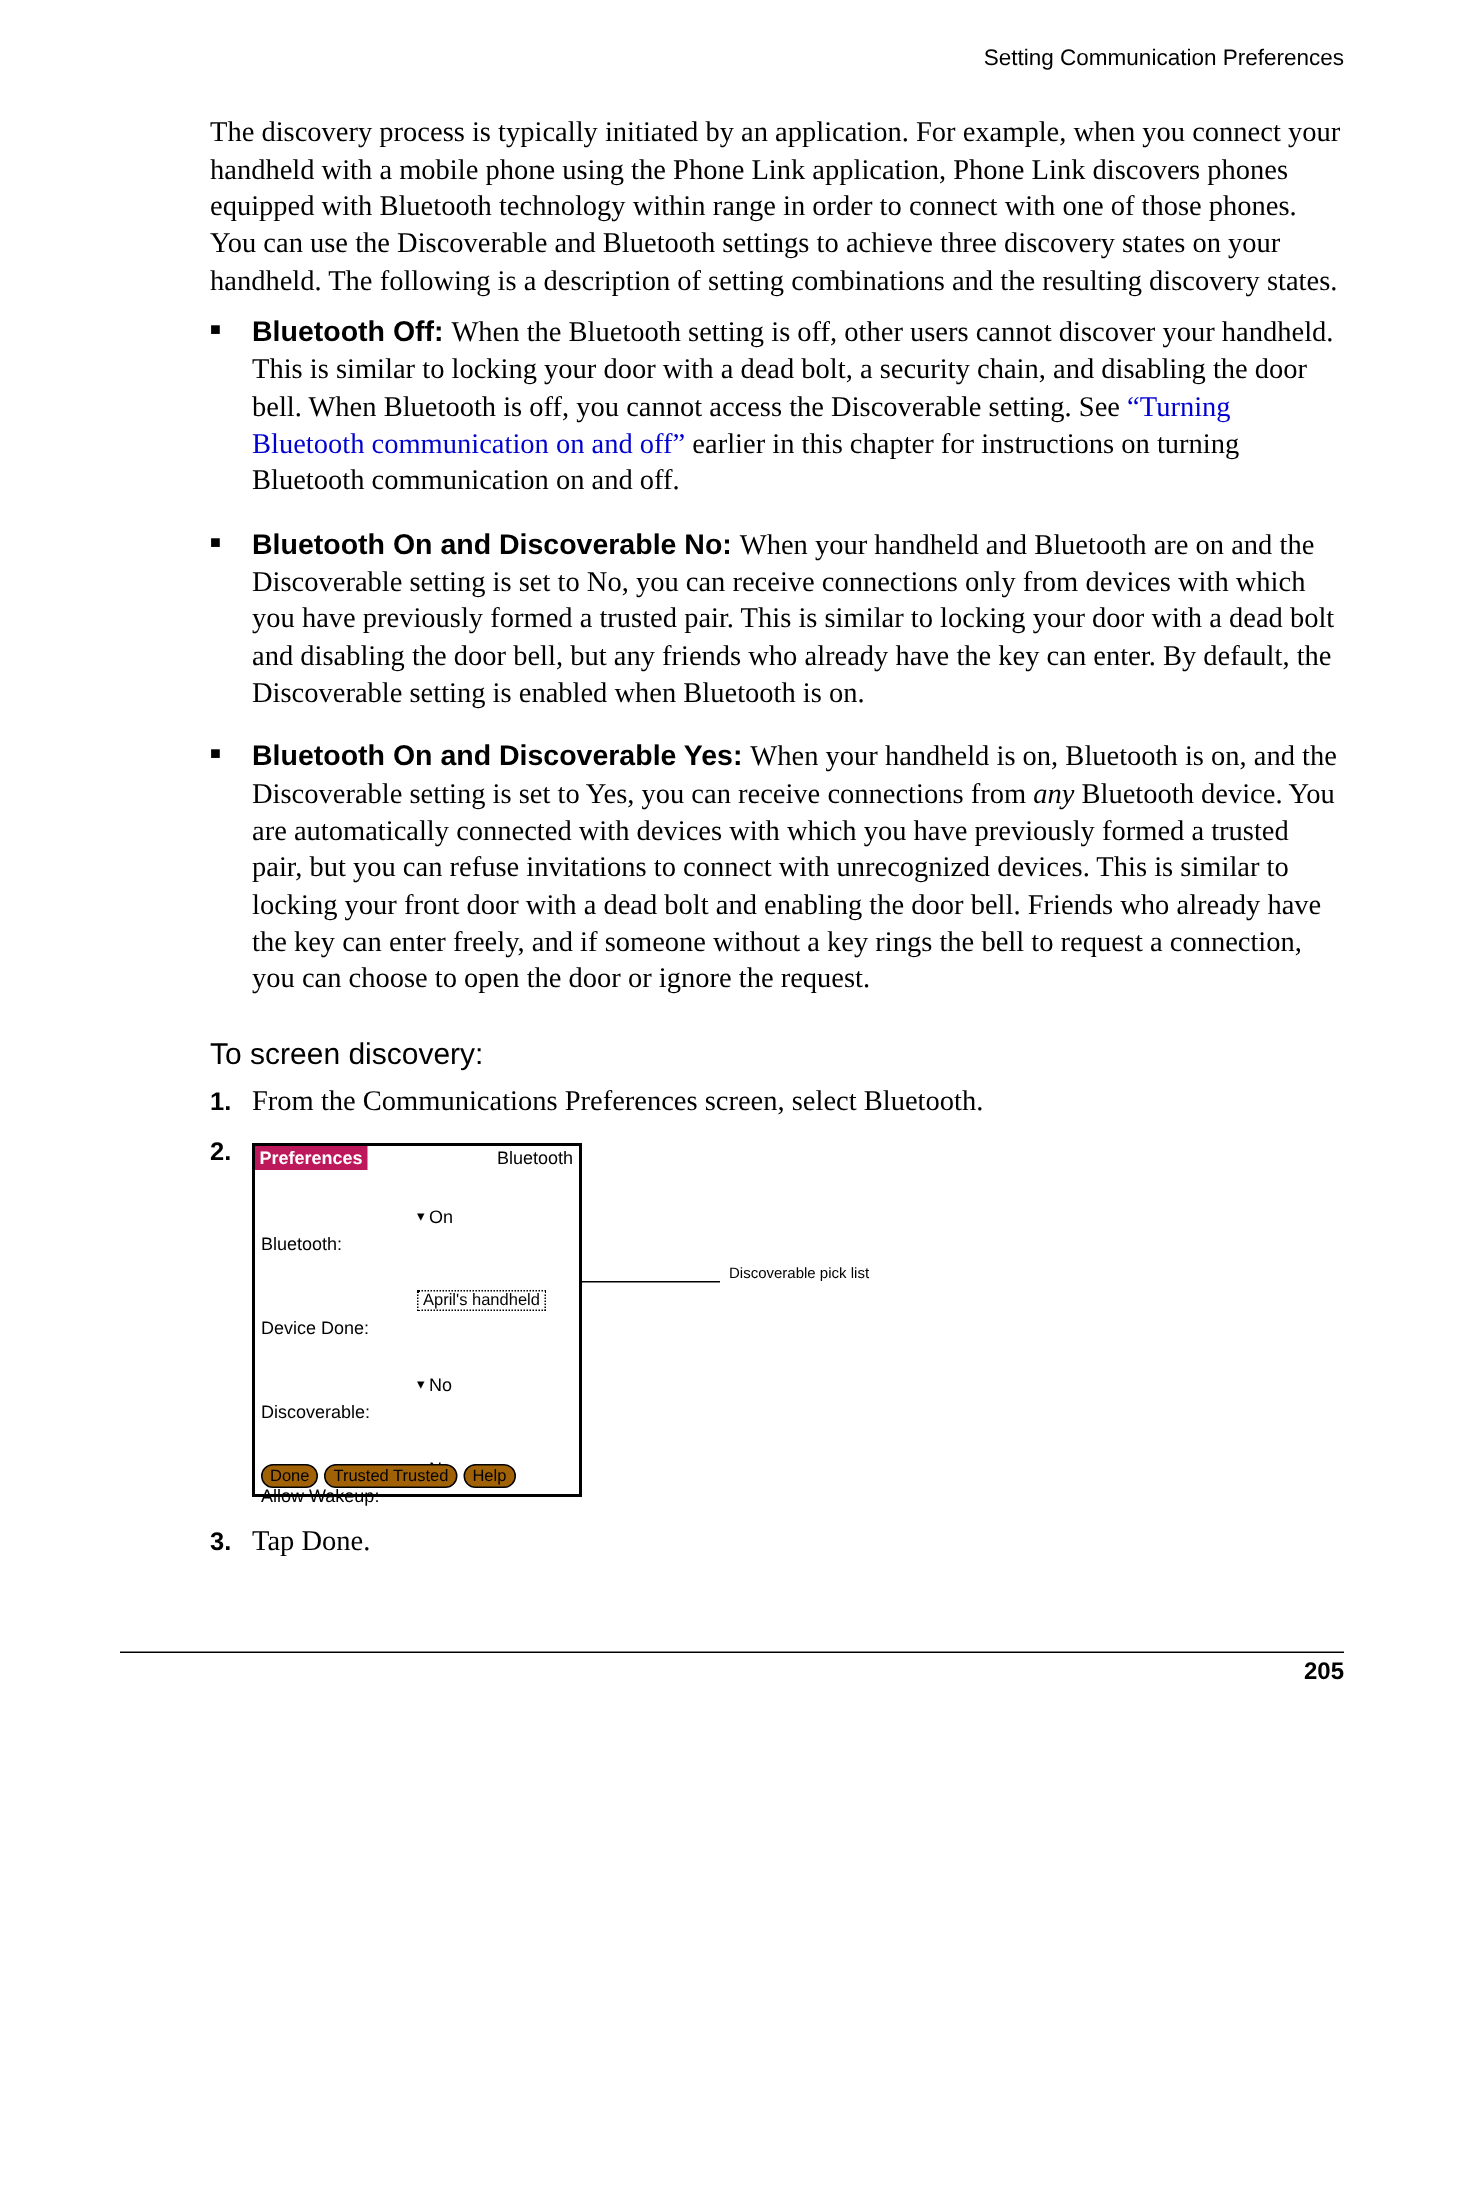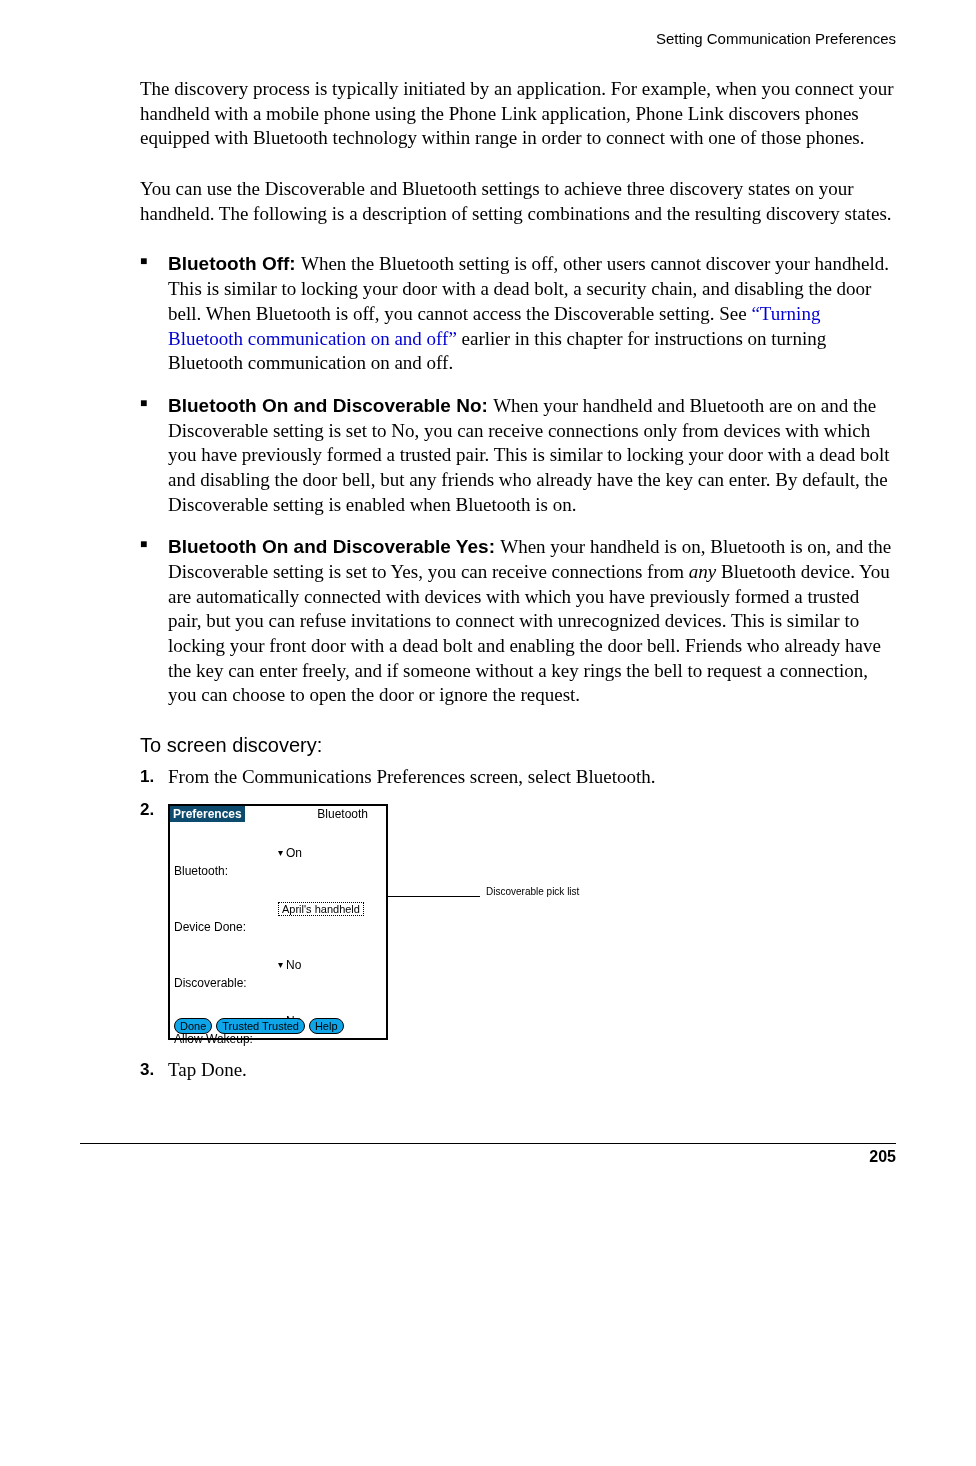--- a/index.html
+++ b/index.html
@@ -20,21 +20,21 @@
     font-size: 15px;
     margin-bottom: 30px;
   }
   .body-text {
     margin-left: 60px;
     margin-right: 0;
   }
   p {
     font-size: 19px;
     line-height: 1.3;
-    margin: 26px 0;
+    margin: 0 0;
   }
   .bullets {
     list-style: none;
     padding: 0;
     margin: 10px 0 0 0;
   }
   .bullets li {
     position: relative;
     padding-left: 28px;
     font-size: 19px;
@@ -92,36 +92,36 @@
     border: 2px solid #000;
     width: 220px;
     height: 236px;
     box-sizing: border-box;
     font-family: Arial, Helvetica, sans-serif;
     font-size: 12px;
     position: relative;
     background: #fff;
   }
   .palm-titlebar {
-    background: #0c4a6e;
+    background: #be185d;
     color: #fff;
     font-weight: bold;
     padding: 1px 3px;
     display: inline-block;
     font-size: 12px;
   }
   .palm-titlebar-row {
     display: flex;
     justify-content: space-between;
     align-items: center;
     border-bottom: 0;
   }
   .palm-right-title {
     font-size: 12px;
-    padding-right: 18px;
+    padding-right: 4px;
   }
   .palm-fields {
     padding: 6px 4px 0 4px;
   }
   .palm-field {
     display: flex;
     align-items: center;
     margin-bottom: 6px;
   }
   .palm-label {
@@ -153,21 +153,21 @@
     left: 4px;
     display: flex;
     gap: 4px;
   }
   .palm-btn {
     border: 1px solid #000;
     border-radius: 9px;
     font-size: 11px;
     padding: 0 5px;
     line-height: 14px;
-    background: #0ea5e9;
+    background: #a16207;
     text-align: center;
   }
   .callout-line {
     flex: 0 0 auto;
     border-top: 1px solid #000;
     width: 130px;
     margin-top: 92px;
     margin-left: -38px;
   }
   .callout-text {

